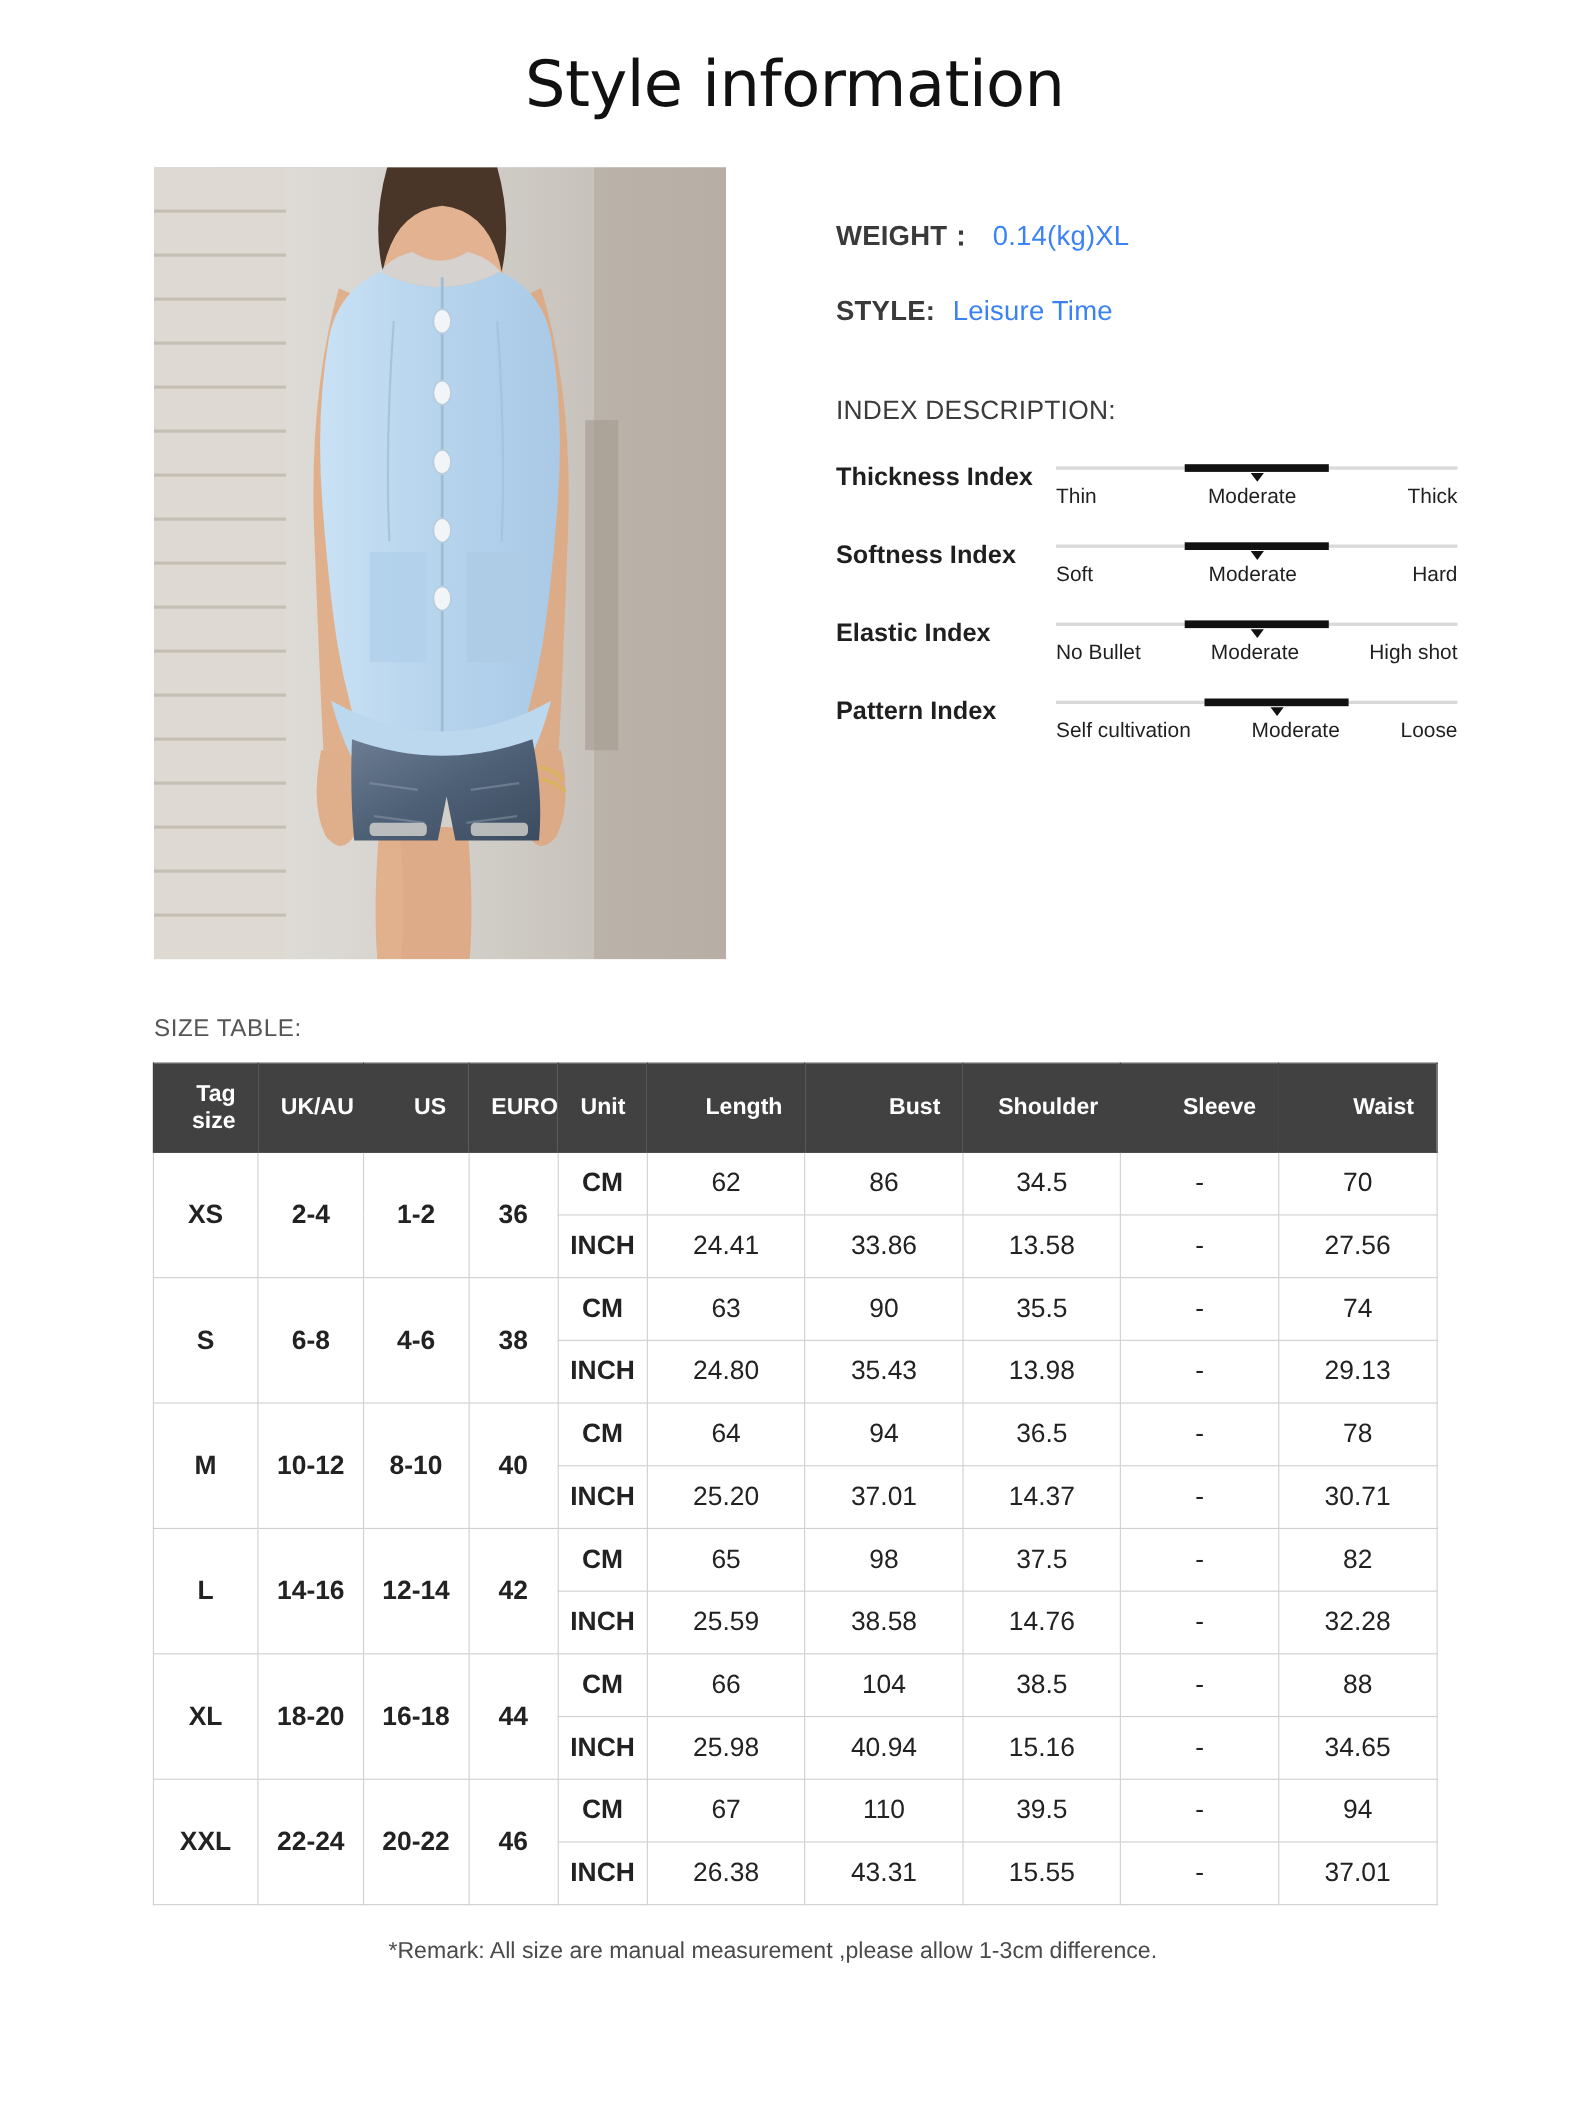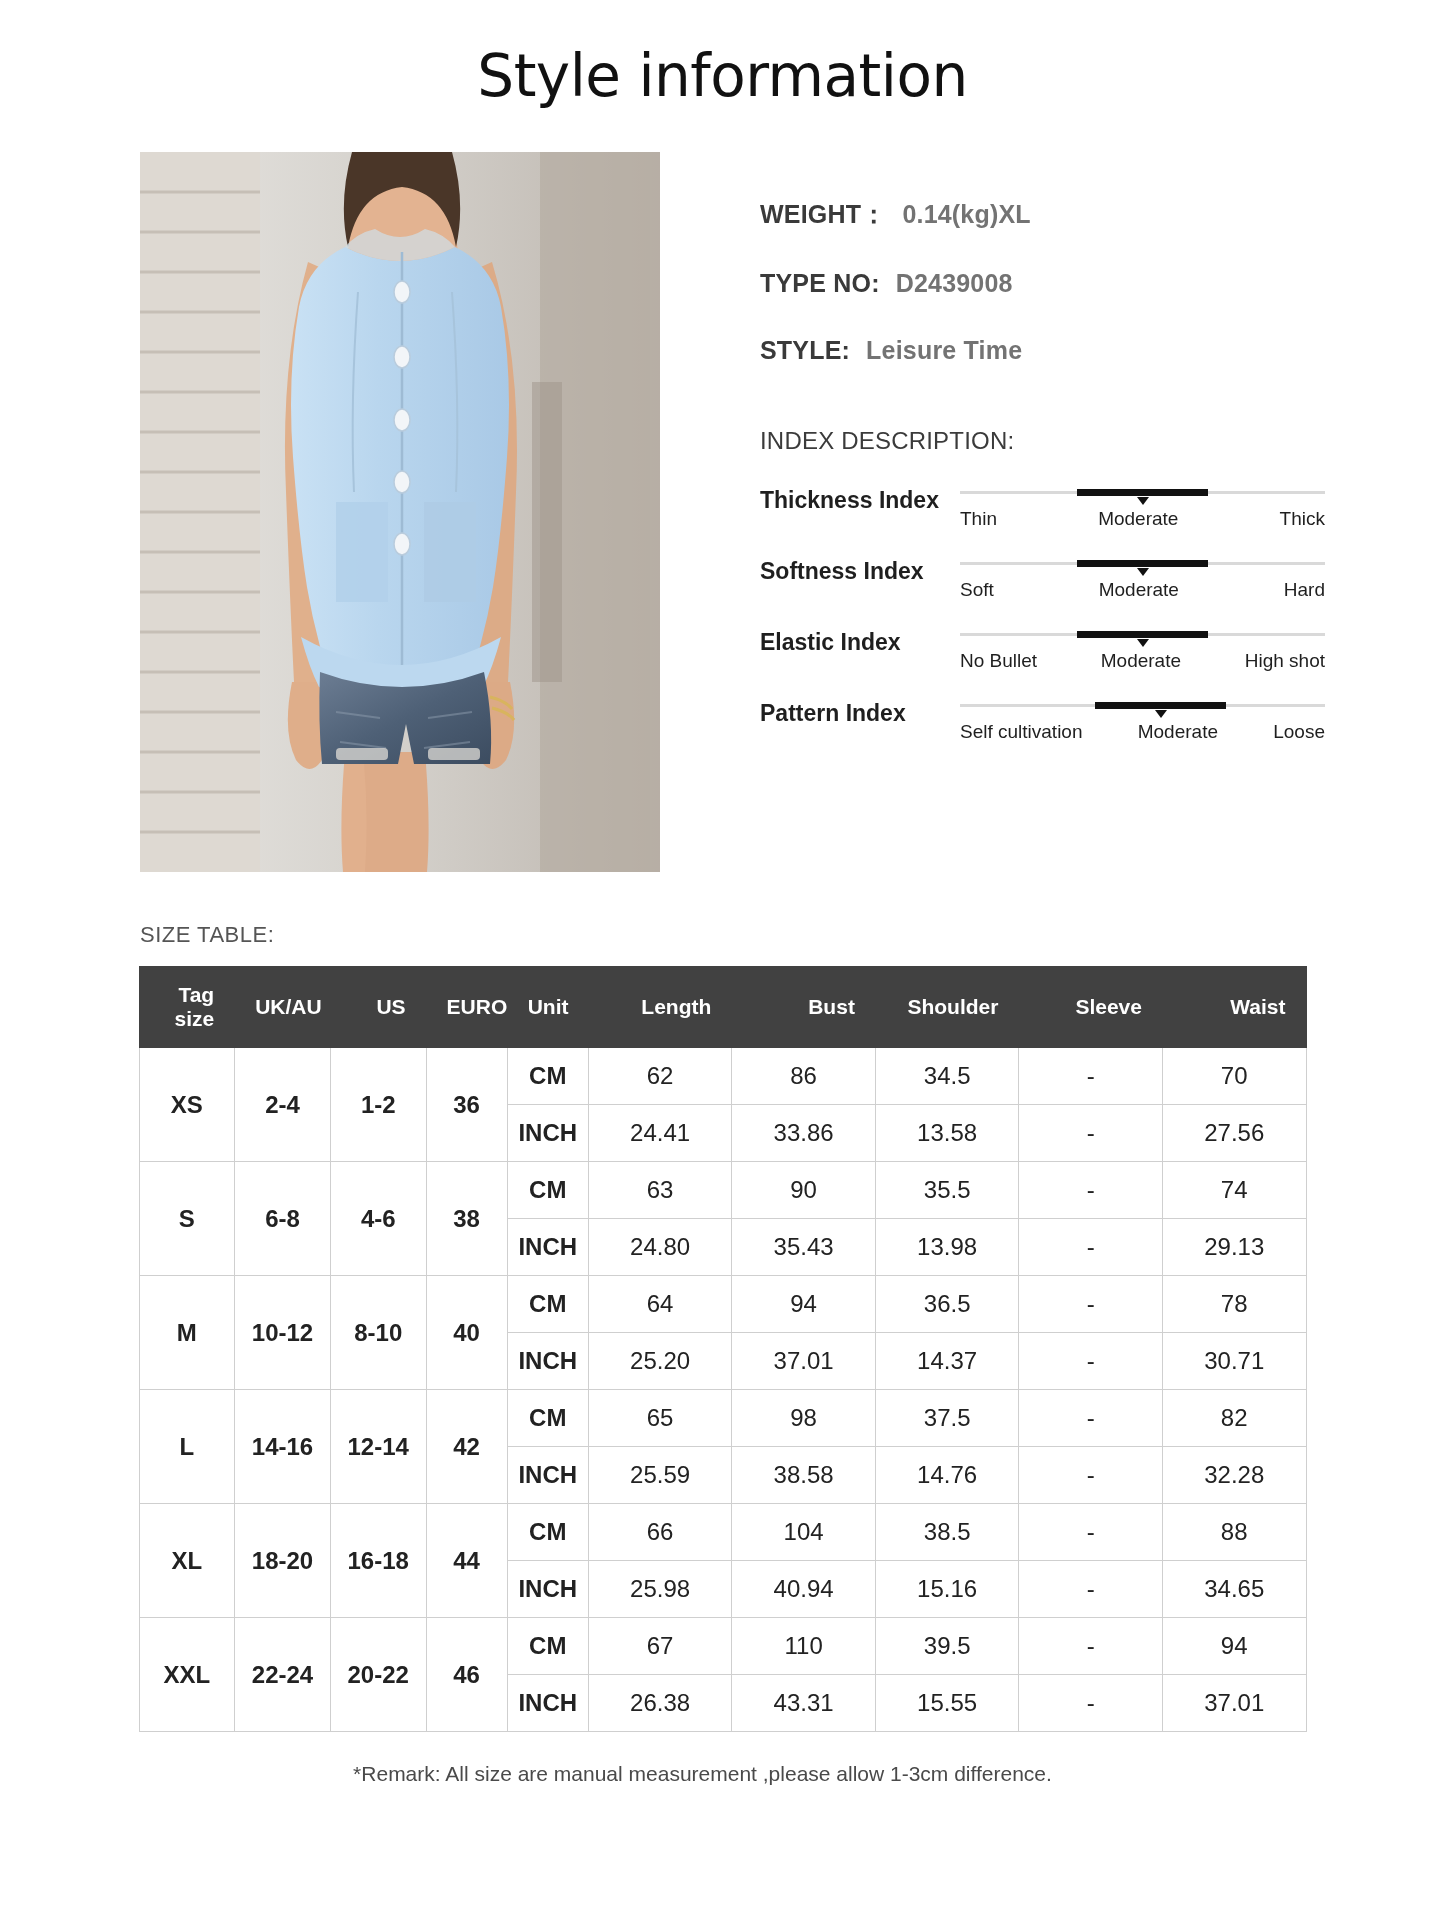--- a/index.html
+++ b/index.html
@@ -50,21 +50,21 @@
   }
 
   .spec-row {
     font-size: 25px;
     color: #333;
     margin-bottom: 38px;
     white-space: nowrap;
     letter-spacing: 0.2px;
   }
   .spec-label { color: #3a3a3a; font-weight: 700; }
-  .spec-value { font-weight: 700; color: #737373; margin-left: 16px; }
+  .spec-value { font-weight: 400; color: #3b82f6; margin-left: 16px; }
 
   .index-title {
     font-size: 24px;
     color: #3b3b3b;
     margin-top: 62px;
     margin-bottom: 26px;
     letter-spacing: 0.2px;
   }
 
   
@@ -278,23 +278,20 @@
         <path d="M350 545 q16 4 22 12"></path>
         <path d="M352 556 q16 4 22 12"></path>
       </g>
     </svg>
   </div>
 
   <div class="info-col">
 
     <div class="spec-row">
       <span class="spec-label">WEIGHT：</span><span class="spec-value">0.14(kg)XL</span>
-    </div>
-    <div class="spec-row">
-      <span class="spec-label">TYPE NO:</span><span class="spec-value">D2439008</span>
     </div>
     <div class="spec-row">
       <span class="spec-label">STYLE:</span><span class="spec-value">Leisure Time</span>
     </div>
 
     <div class="index-title">INDEX DESCRIPTION:</div>
 
     <div class="index-row">
       <div class="index-name">Thickness Index</div>
       <div class="index-gauge">

